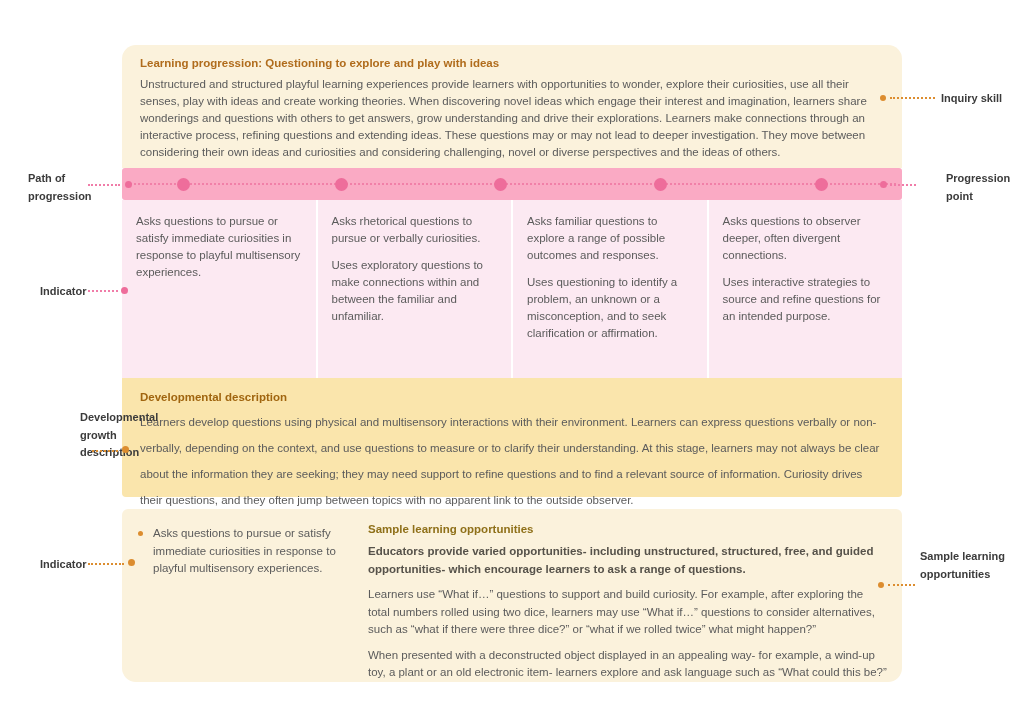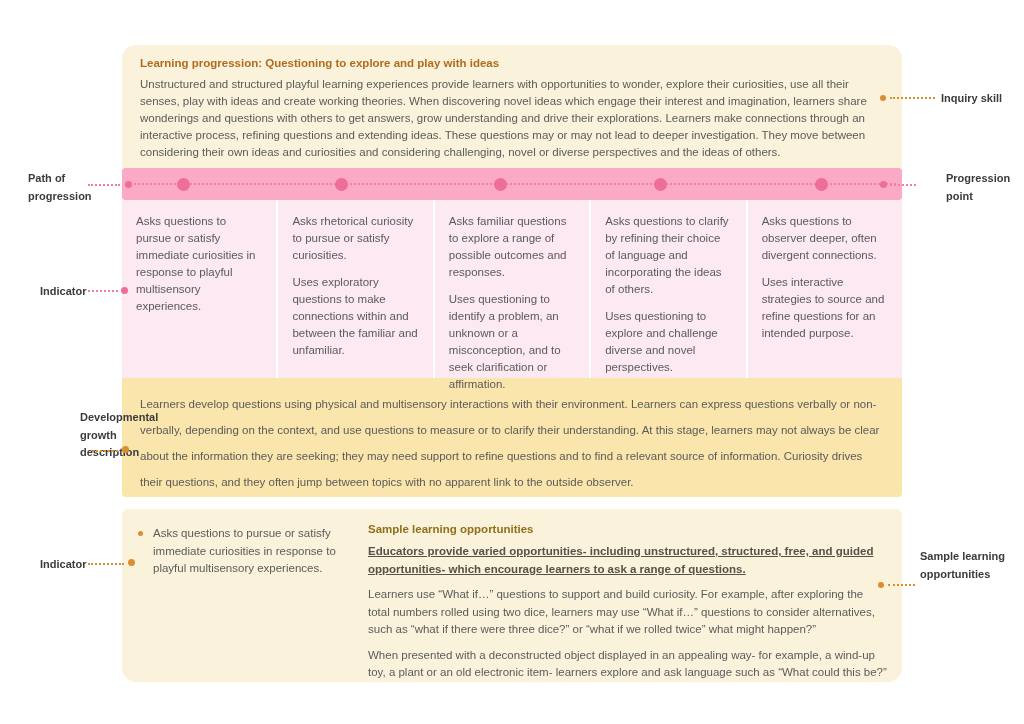--- a/index.html
+++ b/index.html
@@ -32,21 +32,21 @@
 
   
   .bottom-box { background:#FBF2DC; border-radius:6px 6px 14px 14px; margin-top:12px; height:173px;
     display:flex; }
   .bottom-left { width:246px; padding:16px 14px 0 16px; }
   .bullet-row { display:flex; }
   .bullet { width:5px; height:5px; border-radius:50%; background:#DC8D2F; margin:6px 10px 0 0; flex:none; }
   .bottom-left p { font-size:11.5px; color:#5B5B5B; line-height:17.5px; }
   .bottom-right { flex:1; padding:14px 14px 0 0; }
   .bottom-right h2 { font-size:11.5px; font-weight:bold; color:#8F7019; margin-bottom:8px; }
-  .bottom-right .lead { font-size:11.5px; font-weight:bold; color:#56524A; line-height:17.5px; margin-bottom:8px;text-decoration:underline; }
+  .bottom-right .lead { font-size:11.5px; font-weight:bold; color:#56524A; line-height:17.5px; margin-bottom:8px; }
   .bottom-right p.plain { font-size:11.5px; color:#5B5B5B; line-height:17.5px; margin-bottom:8px; }
 
   
   .label { position:absolute; font-size:11px; font-weight:bold; color:#3B3B3B; line-height:17.5px; }
   .leader { position:absolute; border-top:2px dotted #F07CA8; height:0; }
   .leader.orange { border-top-color:#DC8D2F; }
   .a-dot { position:absolute; border-radius:50%; }
   .a-dot.pink { background:#EE6D9B; }
   .a-dot.orange { background:#DC8D2F; }
 </style>
@@ -71,38 +71,35 @@
       <div class="band-dot" style="left:532px;"></div>
       <div class="band-dot" style="left:693px;"></div>
       <div class="band-dot-small" style="left:758px;"></div>
     </div>
 
     <div class="indicator-row">
       <div class="indicator-col">
         <p>Asks questions to pursue or satisfy immediate curiosities in response to playful multisensory experiences.</p>
       </div>
       <div class="indicator-col">
-        <p>Asks rhetorical curiosity to pursue or satisfy curiosities.</p>
+        <p>Asks rhetorical questions to pursue or verbally curiosities.</p>
         <p>Uses exploratory questions to make connections within and between the familiar and unfamiliar.</p>
       </div>
       <div class="indicator-col">
         <p>Asks familiar questions to explore a range of possible outcomes and responses.</p>
         <p>Uses questioning to identify a problem, an unknown or a misconception, and to seek clarification or affirmation.</p>
-      </div>
-      <div class="indicator-col">
-        <p>Asks questions to clarify by refining their choice of language and incorporating the ideas of others.</p>
-        <p>Uses questioning to explore and challenge diverse and novel perspectives.</p>
       </div>
       <div class="indicator-col">
         <p>Asks questions to observer deeper, often divergent connections.</p>
         <p>Uses interactive strategies to source and refine questions for an intended purpose.</p>
       </div>
     </div>
 
     <div class="dev-box">
+      <h2>Developmental description</h2>
       <div class="body-text">Learners develop questions using physical and multisensory interactions with their environment. Learners can express questions verbally or non-verbally, depending on the context, and use questions to measure or to clarify their understanding. At this stage, learners may not always be clear about the information they are seeking; they may need support to refine questions and to find a relevant source of information. Curiosity drives their questions, and they often jump between topics with no apparent link to the outside observer.</div>
     </div>
 
     <div class="bottom-box">
       <div class="bottom-left">
         <div class="bullet-row">
           <span class="bullet"></span>
           <p>Asks questions to pursue or satisfy immediate curiosities in response to playful multisensory experiences.</p>
         </div>
       </div>

